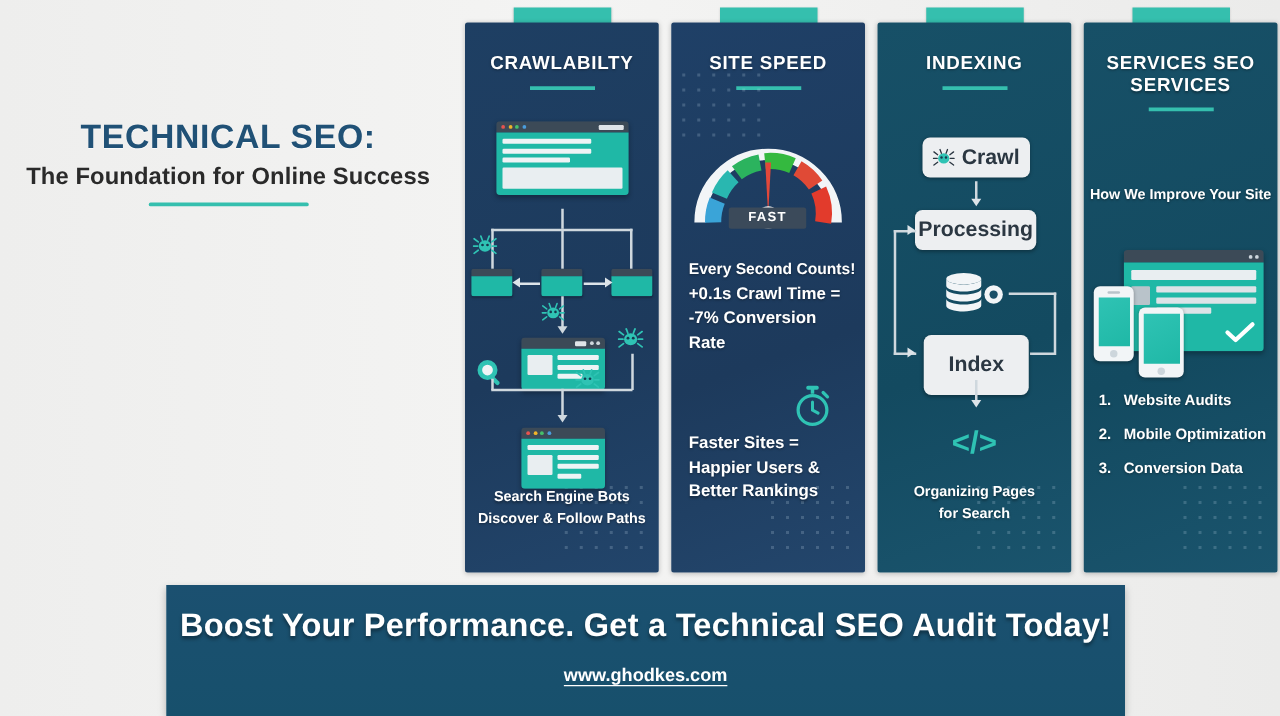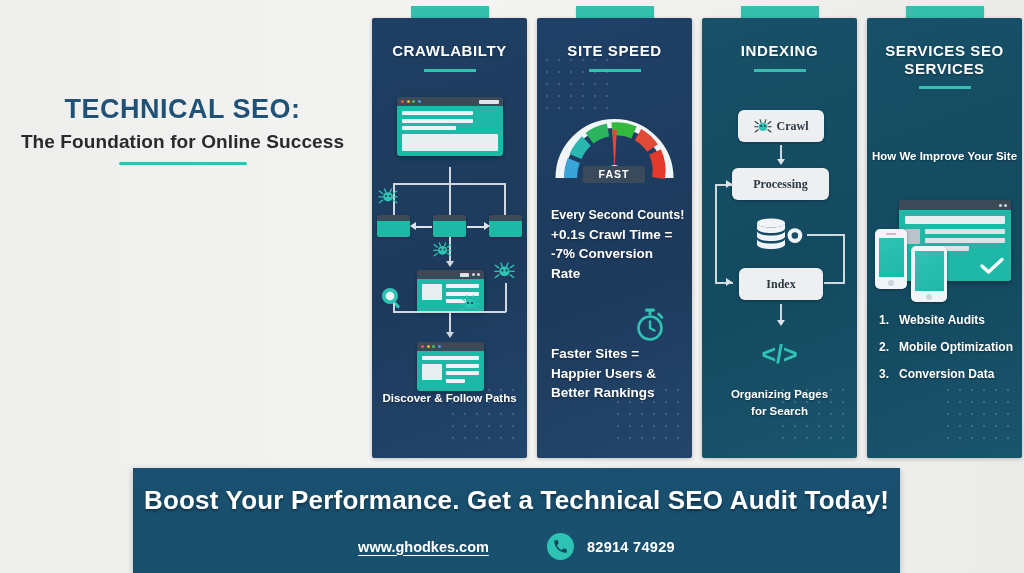--- a/index.html
+++ b/index.html
@@ -108,24 +108,23 @@
     font-weight:bold;text-align:center;line-height:17px;letter-spacing:1px;
   }
   .c2text{position:absolute;left:14px;width:134px;color:#fff;font-weight:bold;
     text-shadow:0 1px 2px rgba(0,0,0,.4);}
   .c2text .l1{font-size:12.5px;line-height:1.5;}
   .c2text .l2{font-size:13.5px;line-height:1.45;}
 
   
   .pill{
     position:absolute;background:#edeff1;border-radius:6px;
-    color:#2b3742;font-size:12px;font-weight:bold;
+    color:#2b3742;font-size:17px;font-weight:bold;
     display:flex;align-items:center;justify-content:center;gap:5px;
     box-shadow:0 1px 3px rgba(0,0,0,.3);
-    font-family:Liberation Serif, serif;
   }
   .flowline{position:absolute;background:#cfd8de;}
   .arrowdown2{position:absolute;width:0;height:0;border-left:4px solid transparent;
     border-right:4px solid transparent;border-top:6px solid #dde4e9;}
   .arrowright2{position:absolute;width:0;height:0;border-top:4px solid transparent;
     border-bottom:4px solid transparent;border-left:6px solid #dde4e9;}
   .codeicon{position:absolute;left:0;width:100%;text-align:center;color:#2fc3b4;
     font-size:25px;font-weight:bold;font-family:"Liberation Sans", sans-serif;}
 
   
@@ -328,20 +327,21 @@
             <path d="M5.5 17 L1.5 20"></path>
             <path d="M18.5 9 L22.5 6"></path>
             <path d="M19 13 L23 13"></path>
             <path d="M18.5 17 L22.5 20"></path>
             <path d="M9.5 7.5 L8 3.5"></path>
             <path d="M14.5 7.5 L16 3.5"></path>
           </g>
       </svg>
 
       <div class="caption" style="top:372px;">
+        <div>Search Engine Bots</div>
         <div>Discover &amp; Follow Paths</div>
       </div>
     </div>
 
     <div class="col c2">
       <div class="dots tl"></div>
       <div class="dots br"></div>
       <div class="col-head">SITE SPEED</div>
       <div class="col-rule"></div>
 
@@ -432,21 +432,21 @@
           <path d="M38 17 l2.6 0 l.7-3.1 l3.4 0 l.7 3.1 l2.6 0 l-1.5 2.6 l1.5 2.6 l-2.6 0 l-.7 3.1 l-3.4 0 l-.7-3.1 l-2.6 0 l1.5-2.6z"></path>
           <circle cx="42.9" cy="19.6" r="7.4"></circle>
         </g>
         <circle cx="42.9" cy="19.6" r="3.3" fill="#1a5068"></circle>
       </svg>
 
       <div class="flowline" style="left:105px;top:216px;width:38px;height:1.8px;"></div>
       <div class="flowline" style="left:141px;top:216px;width:1.8px;height:50px;"></div>
       <div class="flowline" style="left:122px;top:264px;width:20px;height:1.8px;"></div>
 
-      <div class="pill" style="left:37px;top:250px;width:84px;height:32px;">
+      <div class="pill" style="left:37px;top:250px;width:84px;height:48px;">
         <span>Index</span>
       </div>
 
       <div class="flowline" style="left:78px;top:286px;width:1.8px;height:18px;"></div>
       <div class="arrowdown2" style="left:75px;top:302px;"></div>
 
       <div class="codeicon" style="top:322px;">&lt;/&gt;</div>
 
       <div class="caption" style="top:368px;">
         <div>Organizing Pages</div>
@@ -514,24 +514,16 @@
           <span>Conversion Data</span>
         </div>
       </div>
     </div>
   </div>
 
   <div class="cta">
     <div class="cta-title">Boost Your Performance. Get a Technical SEO Audit Today!</div>
     <div class="cta-row">
       <a class="cta-link" href="#">www.ghodkes.com</a>
-      <div class="phonewrap">
-        <span class="phonecircle">
-          <svg width="15" height="15" viewBox="0 0 24 24">
-              <path d="M6.6 10.8c1.6 3.1 4 5.5 7.1 7.1l2.4-2.4c.3-.3.7-.4 1.1-.3 1.2.4 2.5.6 3.8.6.6 0 1 .4 1 1V21c0 .6-.4 1-1 1C10.6 22 2 13.4 2 2.9c0-.6.4-1 1-1h4.2c.6 0 1 .4 1 1 0 1.3.2 2.6.6 3.8.1.4 0 .8-.3 1.1l-2.4 2.4z" fill="#13485f"></path>
-            </svg>
-        </span>
-        <span class="cta-phone">82914 74929</span>
-      </div>
     </div>
   </div>
 
 </div>
 
 </body></html>

